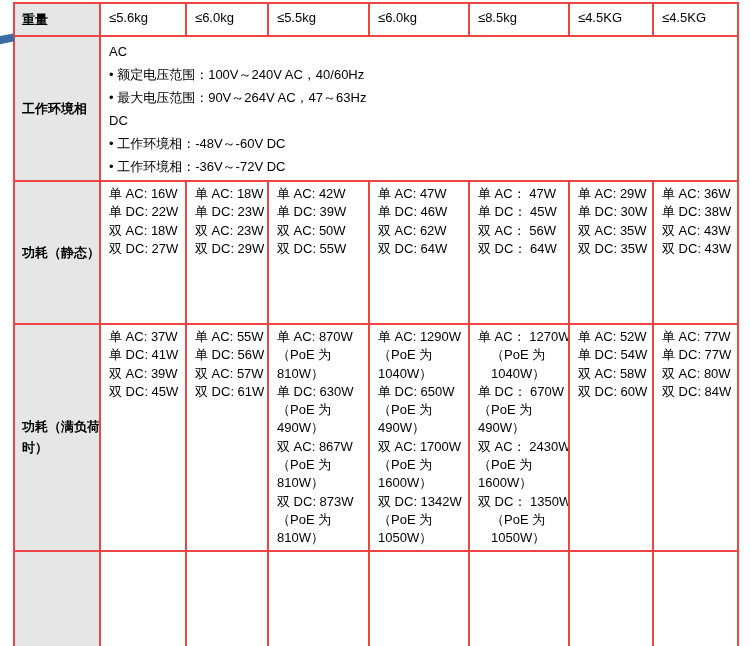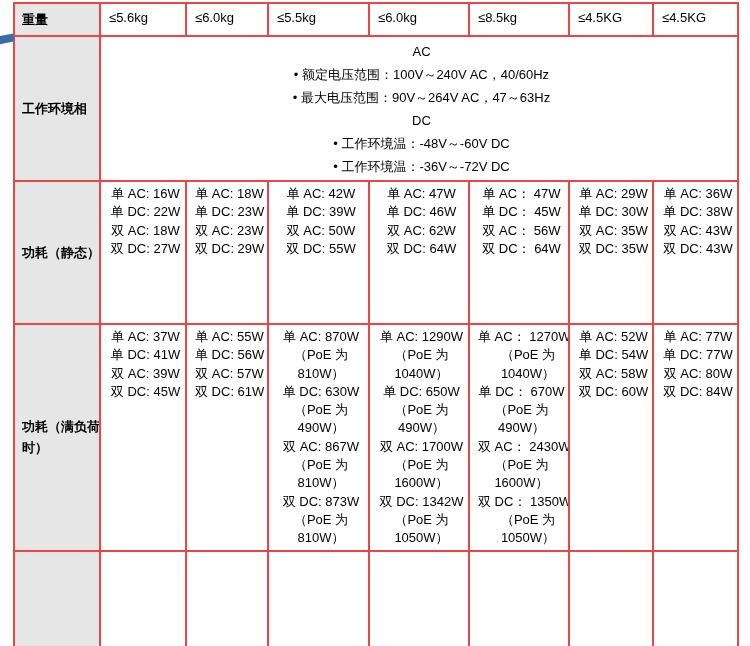--- a/index.html
+++ b/index.html
@@ -51,21 +51,21 @@
     vertical-align: middle;
     padding: 2px 3px 2px 7px;
   }
   .hline { line-height: 21px; white-space: nowrap; }
   td {
     background: #ffffff;
     vertical-align: middle;
     padding: 0 3px 2px 8px;
     font-weight: normal;
   }
-  td.vtop { vertical-align: top; padding-top: 3px; text-align: center; }
+  td.vtop { vertical-align: top; padding-top: 3px; }
   .cline { line-height: 18.3px; white-space: nowrap; }
   .sline { line-height: 23px; white-space: nowrap; }
   td.span-center { text-align: center; }
   td.span-center .sline { white-space: normal; }
   
   tr:nth-child(1) > * { height: 27px; }
   tr:nth-child(2) > * { height: 23px; }
   tr:nth-child(3) > * { height: 136px; }
   tr:nth-child(4) > * { height: 73px; }
   tr:nth-child(5) > * { height: 216px; font-family: Liberation Serif, serif; }
@@ -118,22 +118,22 @@
       </tr>
       <tr>
         <th>
           <div class="hline">工作环境相</div>
         </th>
         <td colspan="7" class="vtop">
           <div class="sline">AC</div>
           <div class="sline">• 额定电压范围：100V～240V AC，40/60Hz</div>
           <div class="sline">• 最大电压范围：90V～264V AC，47～63Hz</div>
           <div class="sline">DC</div>
-          <div class="sline">• 工作环境温：-48V～-60V DC</div>
-          <div class="sline">• 工作环境温：-36V～-72V DC</div>
+          <div class="sline">• 工作环境相：-48V～-60V DC</div>
+          <div class="sline">• 工作环境相：-36V～-72V DC</div>
         </td>
       </tr>
       <tr>
         <th>
           <div class="hline">功耗（静态）</div>
         </th>
         <td class="vtop">
           <div class="cline">单 AC: 16W</div>
           <div class="cline">单 DC: 22W</div>
           <div class="cline">双 AC: 18W</div>

